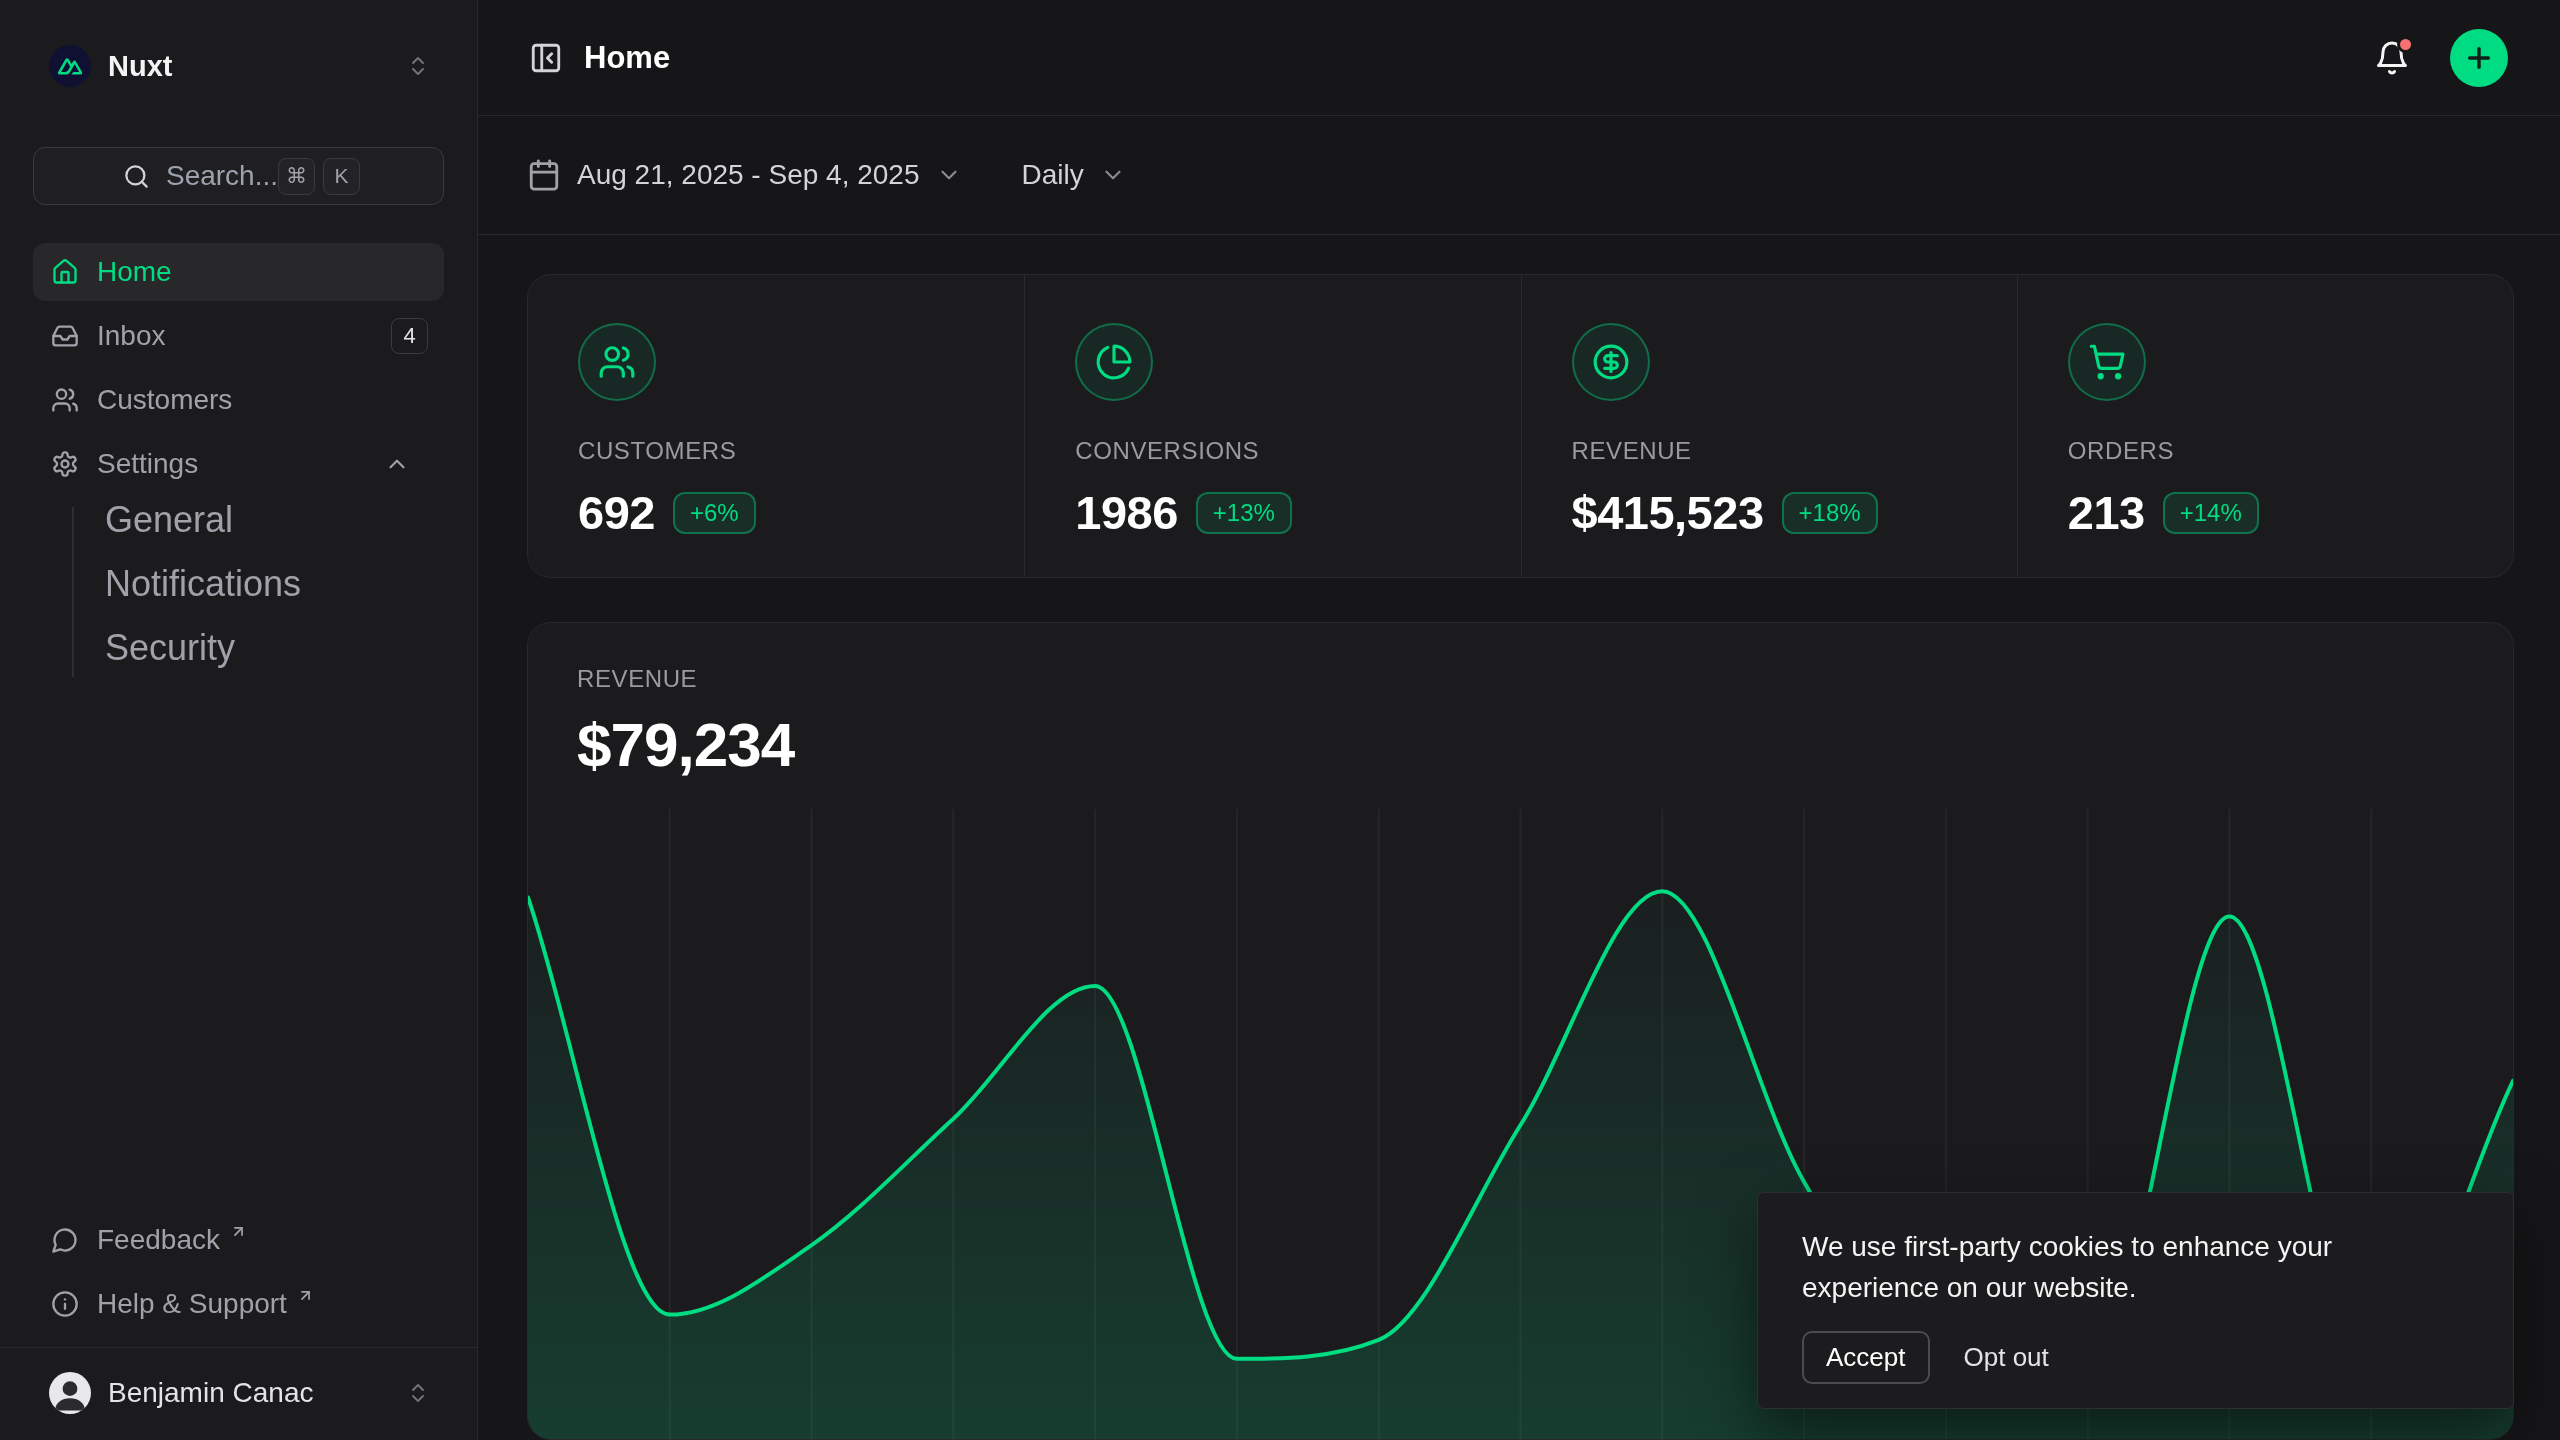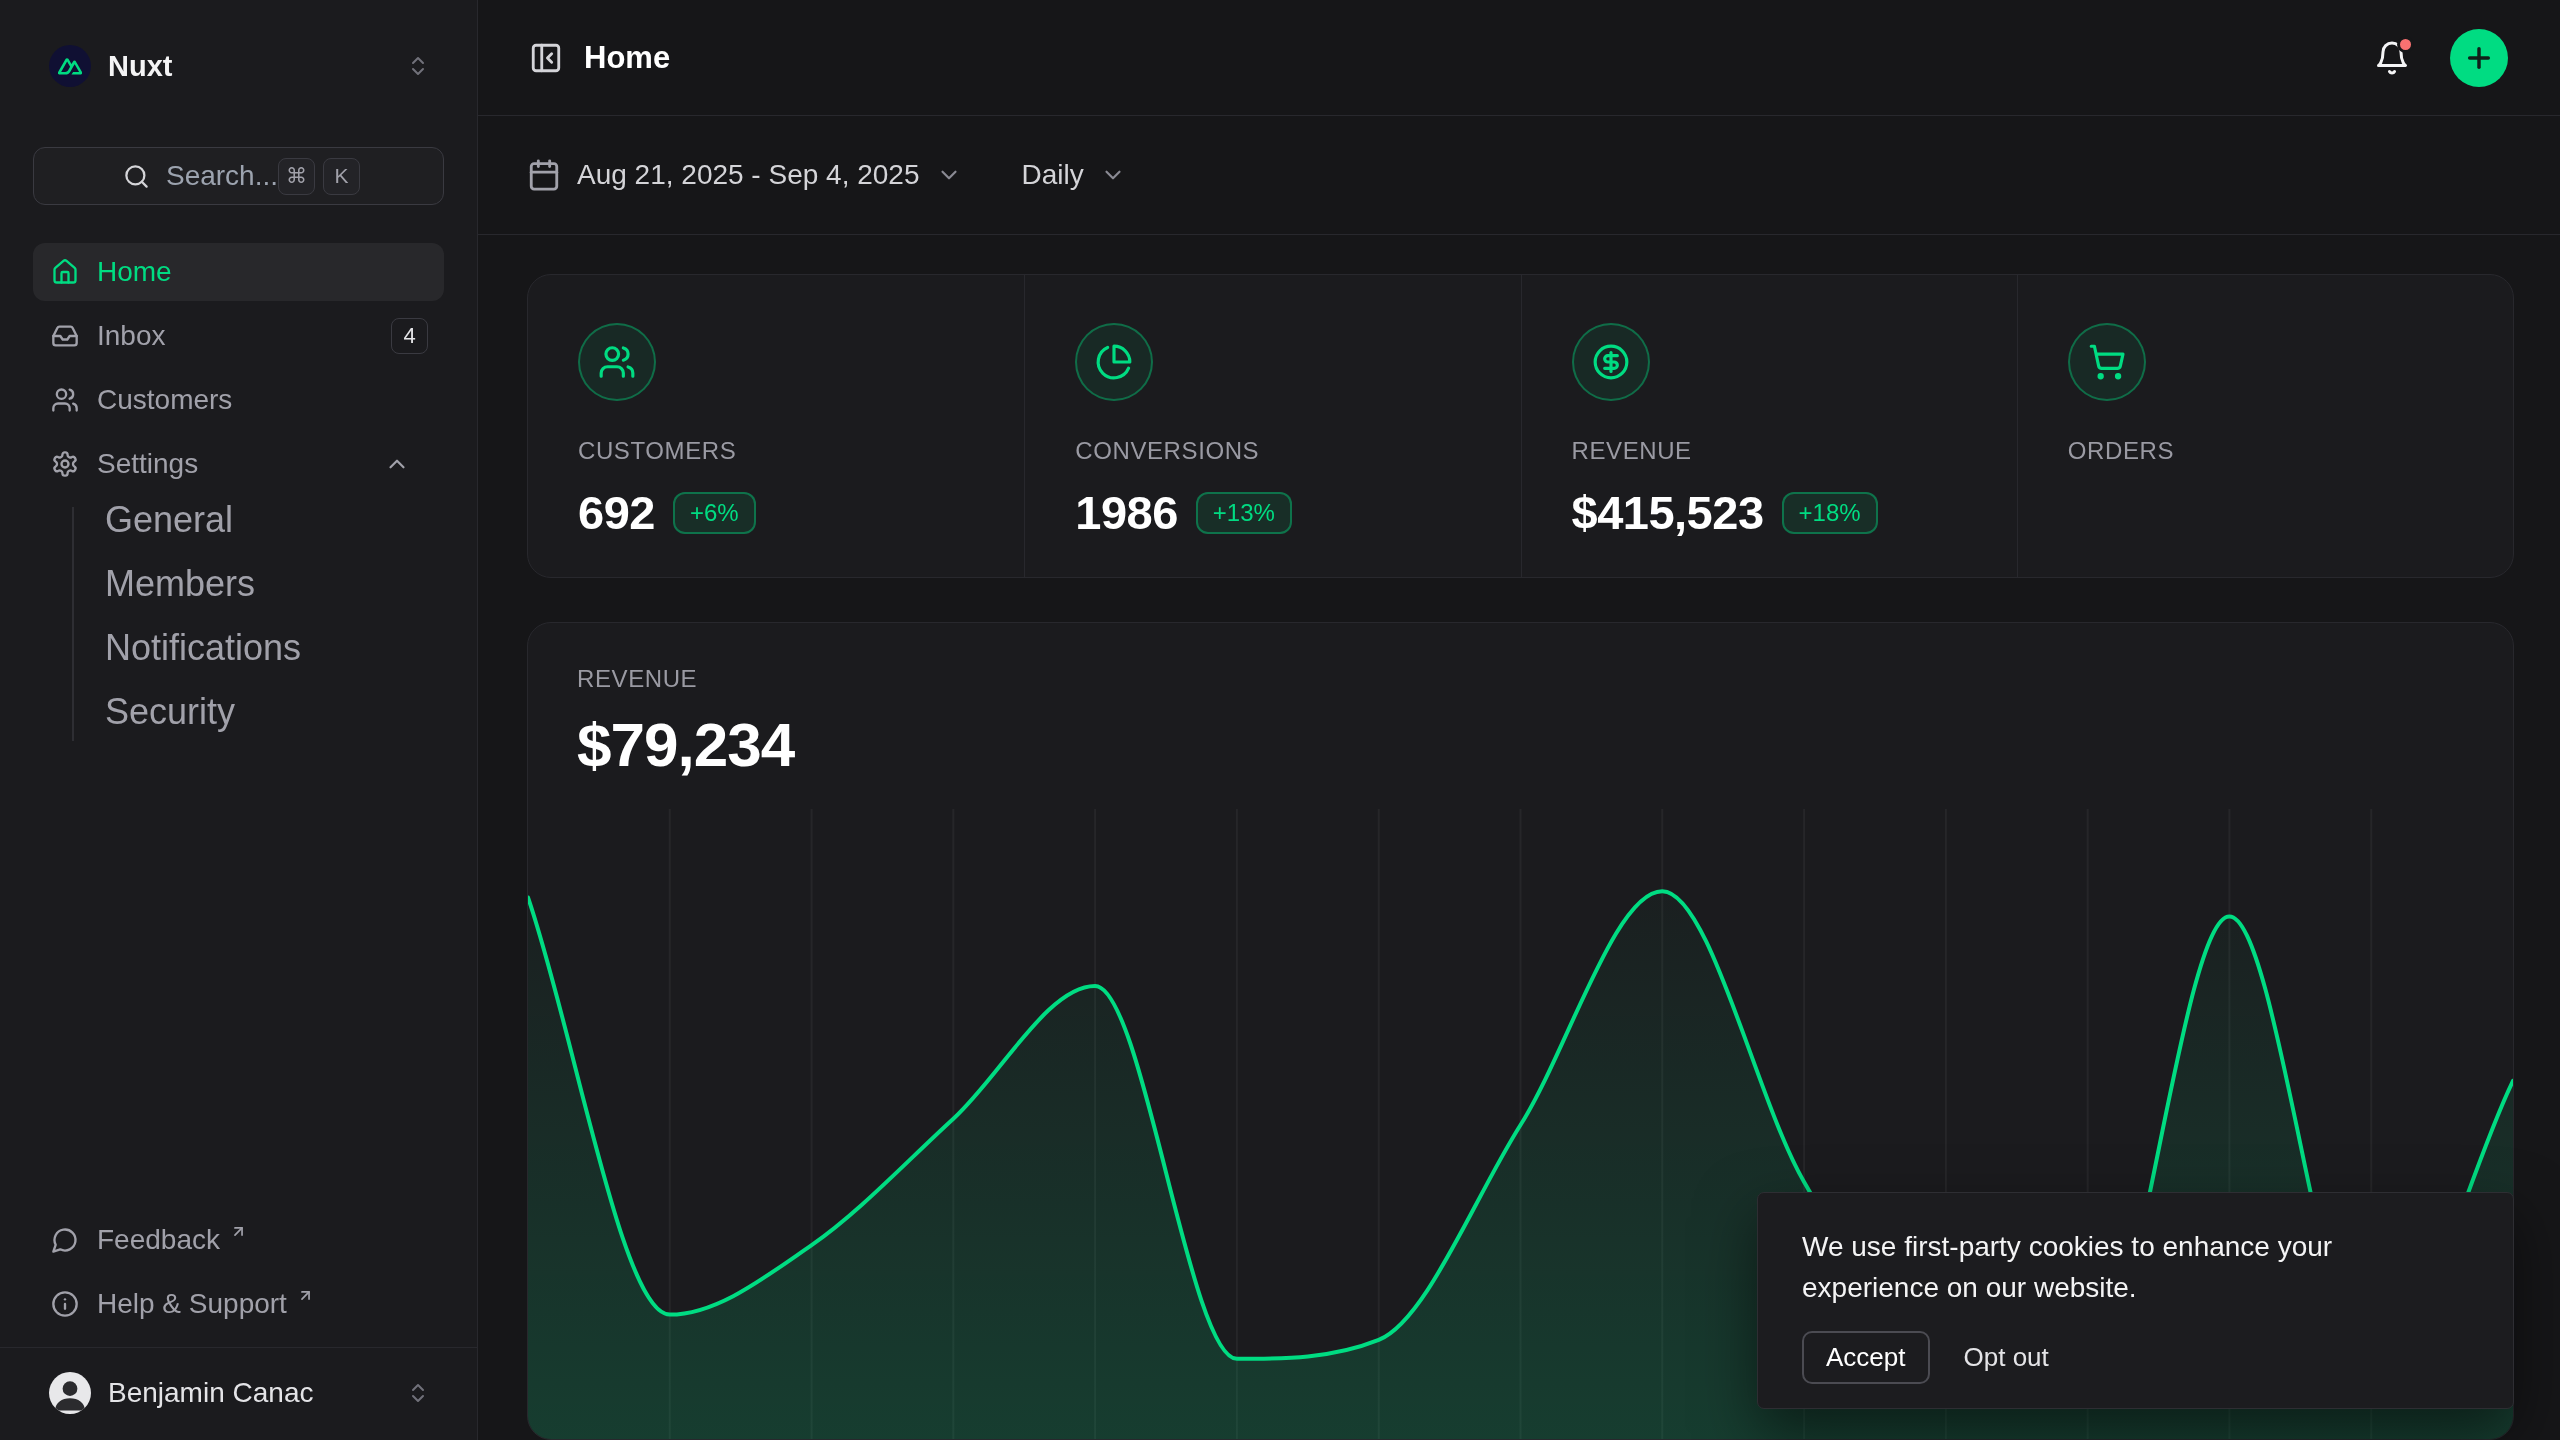--- a/index.html
+++ b/index.html
@@ -286,23 +286,20 @@
       <span>Settings</span>
       <svg class="ic nav-chev" width="26" height="26">
           <use href="#i-chevup"></use>
         </svg>
     </div>
     <div class="subnav">
       <div class="sub-item">
         <span>General</span>
       </div>
       <div class="sub-item">
-        <span>Members</span>
-      </div>
-      <div class="sub-item">
         <span>Notifications</span>
       </div>
       <div class="sub-item">
         <span>Security</span>
       </div>
     </div>
   </nav>
 
   <div class="side-bottom">
     <div class="nav-item">
@@ -419,20 +416,24 @@
           <span class="delta-badge">+18%</span>
         </div>
       </div>
       <div class="stat">
         <div class="stat-ic">
           <svg class="ic" width="38" height="38">
               <use href="#i-cart"></use>
             </svg>
         </div>
         <div class="stat-label">ORDERS</div>
+        <div class="stat-row">
+          <span class="stat-value">213</span>
+          <span class="delta-badge">+14%</span>
+        </div>
       </div>
     </section>
 
     <section class="revenue-card">
       <div class="rev-head">
         <div class="rev-label">REVENUE</div>
         <div class="rev-value">$79,234</div>
       </div>
       <div class="plot">
         <svg id="chart-svg" viewBox="0 0 1987 632" preserveAspectRatio="none">

